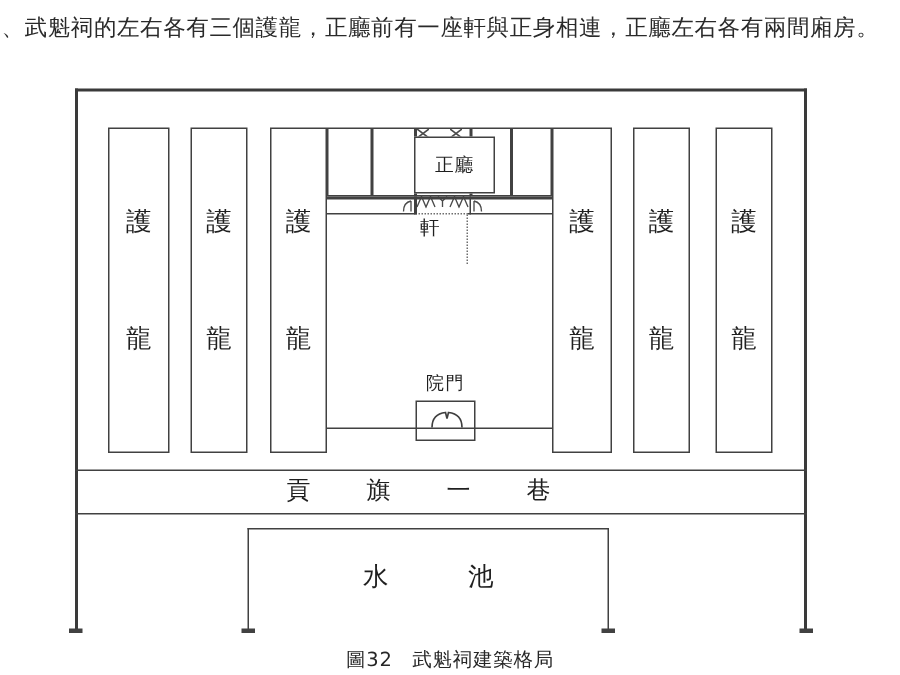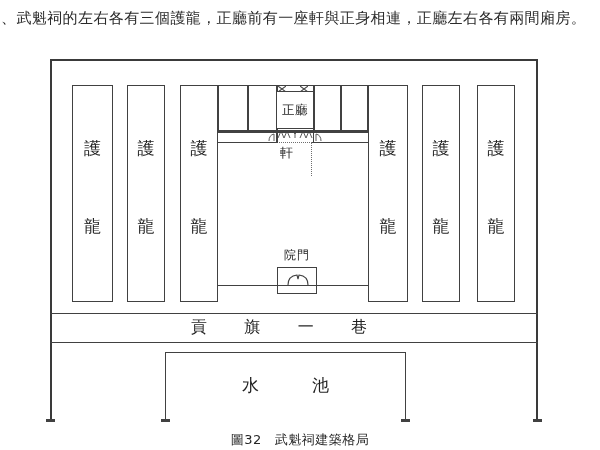--- a/index.html
+++ b/index.html
@@ -16,21 +16,21 @@
   
   .wing{top:85px;height:217px;border:1.5px solid #414141;background:#fff;}
   .wing .t,.wing .b{position:absolute;left:0;right:0;text-align:center;
                     font-size:17px;line-height:1;}
   .wing .t{top:54px;} .wing .b{top:132px;}
   .c1{left:72px;width:41px;} .c2{left:127px;width:38px;} .c3{left:180px;width:38px;}
   .c4{left:368px;width:40px;} .c5{left:422px;width:38px;} .c6{left:477px;width:38px;}
   
   .block{left:218px;top:85px;width:150px;height:46px;border:1.5px solid #414141;}
   .vdiv{position:absolute;top:0;width:1.5px;height:100%;background:#414141;}
-  .hall{left:276px;top:91px;width:38px;height:38px;border:1.5px solid #414141;
+  .hall{left:276px;top:91px;width:54px;height:38px;border:1.5px solid #414141;
         background:#fff;display:flex;align-items:center;justify-content:center;
         font-size:12.5px;letter-spacing:0.5px;}
   .hl{background:#414141;height:1.5px;}
   .vl{background:#414141;width:1.5px;}
   .dot-h{border-top:1.5px dotted #6e6e6e;height:0;}
   .dot-v{border-left:1.5px dotted #6e6e6e;width:0;}
   .porch{left:280px;top:146px;font-size:13px;line-height:1;}
   .gate-label{left:284px;top:249px;font-size:12px;line-height:1;letter-spacing:1px;}
   .gate-box{left:277px;top:267px;width:40px;height:27px;border:1.5px solid #414141;}
   

